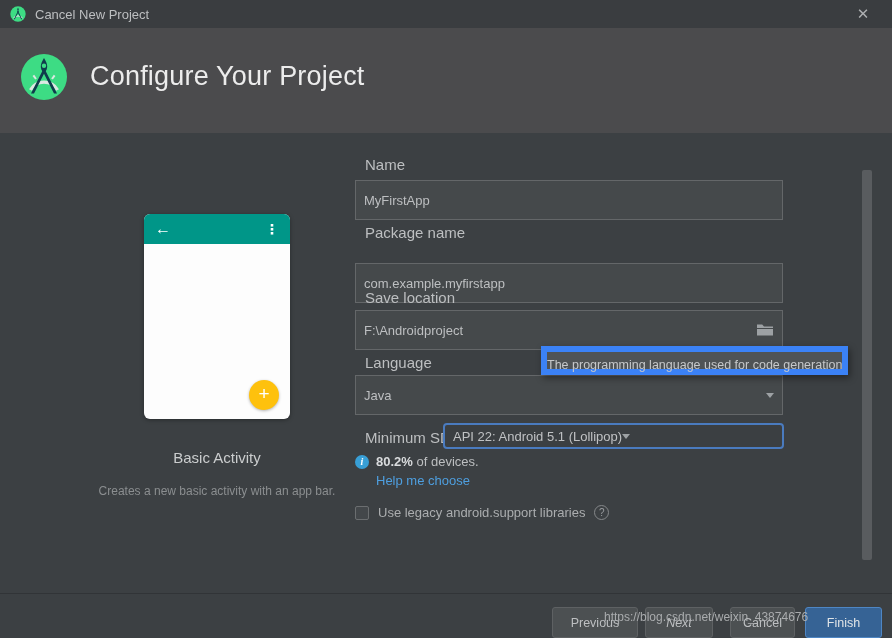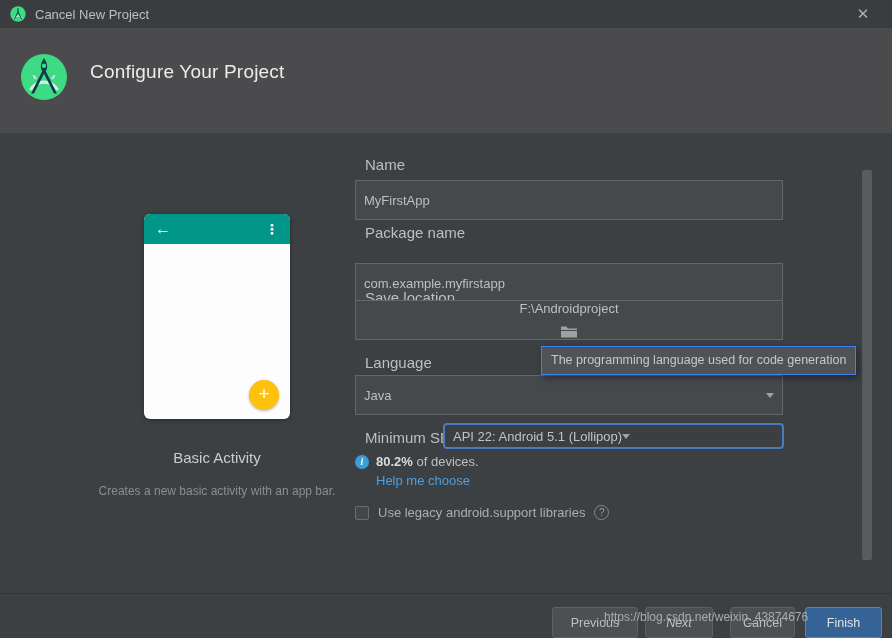--- a/index.html
+++ b/index.html
@@ -17,21 +17,21 @@
   }
   .titlebar .app-icon { width:16px; height:16px; margin-right:9px; flex:none; }
   .titlebar .win-title { font-size:13px; color:#bdbfc1; }
   .titlebar .close-btn {
     margin-left:auto; width:22px; height:22px; margin-right:8px;
     color:#aeb0b2; font-size:15px; line-height:22px; text-align:center; cursor:default;
   }
   
   .header { position:absolute; left:0; top:28px; width:892px; height:105px; background:#4b4b4d; }
   .header .logo { position:absolute; left:20px; top:25px; width:48px; height:48px; }
-  .header .page-title { position:absolute; left:90px; top:33px; font-size:19px; font-weight:400; color:#ececec; letter-spacing:.2px; }
+  .header .page-title { position:absolute; left:90px; top:33px; font-size:27px; font-weight:400; color:#ececec; letter-spacing:.2px; }
   
   .phone { position:absolute; left:144px; top:214px; width:146px; height:205px; background:#fdfdfd; border-radius:6px; box-shadow:0 1px 4px rgba(0,0,0,.35); }
   .phone-bar { height:30px; background:#009688; border-radius:6px 6px 0 0; display:flex; align-items:center; padding:0 11px; }
   .back-arrow { color:#fff; font-size:16px; font-weight:bold; line-height:1; }
   .overflow-dots { margin-left:auto; color:#fff; font-size:14px; font-weight:bold; line-height:1; }
   .fab { position:absolute; right:11px; bottom:9px; width:30px; height:30px; border-radius:50%; background:#fec10d; color:#fff; font-size:19px; line-height:28px; text-align:center; box-shadow:0 1px 3px rgba(0,0,0,.3); }
   .template-name { position:absolute; left:97px; top:449px; width:240px; text-align:center; font-size:15px; color:#cbcdce; }
   .template-desc { position:absolute; left:67px; top:484px; width:300px; text-align:center; font-size:12px; color:#8b8e90; }
   
   .lbl { position:absolute; font-size:15px; color:#bdbfc1;margin-left:12px; }
@@ -51,22 +51,22 @@
   .info-row { position:absolute; left:355px; top:454px; display:flex; align-items:center; font-size:13px; color:#bdbfc1; white-space:pre; }
   .info-icon { width:14px; height:14px; border-radius:50%; background:#389fd6; color:#fff; font-size:10px; font-weight:bold; font-style:italic; text-align:center; line-height:14px; margin-right:7px; flex:none; font-family:"Liberation Serif","DejaVu Serif",serif; }
   .pct { font-weight:bold; color:#d9dbdd; }
   .help-link { position:absolute; left:376px; top:473px; font-size:13px; color:#4e9fe0; cursor:pointer; }
   .legacy-row { position:absolute; left:355px; top:505px; display:flex; align-items:center; font-size:13px; color:#abadaf; }
   .checkbox { width:14px; height:14px; border:1px solid #6b6e70; border-radius:2px; background:#43474a; margin-right:9px; flex:none; }
   .help-circle { width:15px; height:15px; border:1px solid #85888a; border-radius:50%; color:#9a9da0; font-size:10px; line-height:13px; text-align:center; margin-left:9px; flex:none; }
   
   .tooltip {
     position:absolute; left:541px; top:346px; height:29px; z-index:6;
-    background:#4f5355; border:1px solid #3b82f6; box-shadow:2px 3px 7px rgba(0,0,0,.4);
-    color:#c6c8ca; font-size:12.5px; line-height:27px; padding:0 9px; white-space:nowrap;
+    background:#4f5355; border:6px solid #3b82f6; box-shadow:2px 3px 7px rgba(0,0,0,.4);
+    color:#c6c8ca; font-size:12.5px; line-height:27px; padding:0 0; white-space:nowrap;
   }
   
   .scroll-thumb { position:absolute; left:862px; top:170px; width:10px; height:390px; background:#595c5f; border-radius:2px; z-index:3; }
   
   .footer-sep { position:absolute; left:0; top:593px; width:892px; height:1px; background:#313437; }
   .btn {
     position:absolute; top:607px; height:31px; border:1px solid #5e6163; border-radius:3px;
     background:#4c5052; color:#bdbfc1; font-size:12.5px;
     display:flex; align-items:center; justify-content:center; cursor:default;
   }
@@ -120,21 +120,21 @@
   <div class="field" style="top:180px;">
     <span class="grow">MyFirstApp</span>
   </div>
 
   <div class="lbl" style="left:353px; top:224px;">Package name</div>
   <div class="field" style="top:263px;justify-content:center;">
     <span class="grow">com.example.myfirstapp</span>
   </div>
 
   <div class="lbl" style="left:353px; top:289px;">Save location</div>
-  <div class="field" style="top:300px;flex-direction:column;">
+  <div class="field" style="top:310px;">
     <span class="grow">F:\Androidproject</span>
     <svg class="folder-btn" viewBox="0 0 18 14">
       <path d="M1 1.5 h5.2 l1.8 2 h9 v9 h-16 z" fill="#9da1a4"></path>
       <path d="M1 5 h16 v1 h-16 z" fill="#45494b"></path>
     </svg>
   </div>
 
   <div class="lbl" style="left:353px; top:354px;">Language</div>
   <div class="field" style="top:375px;">
     <span class="grow">Java</span>

